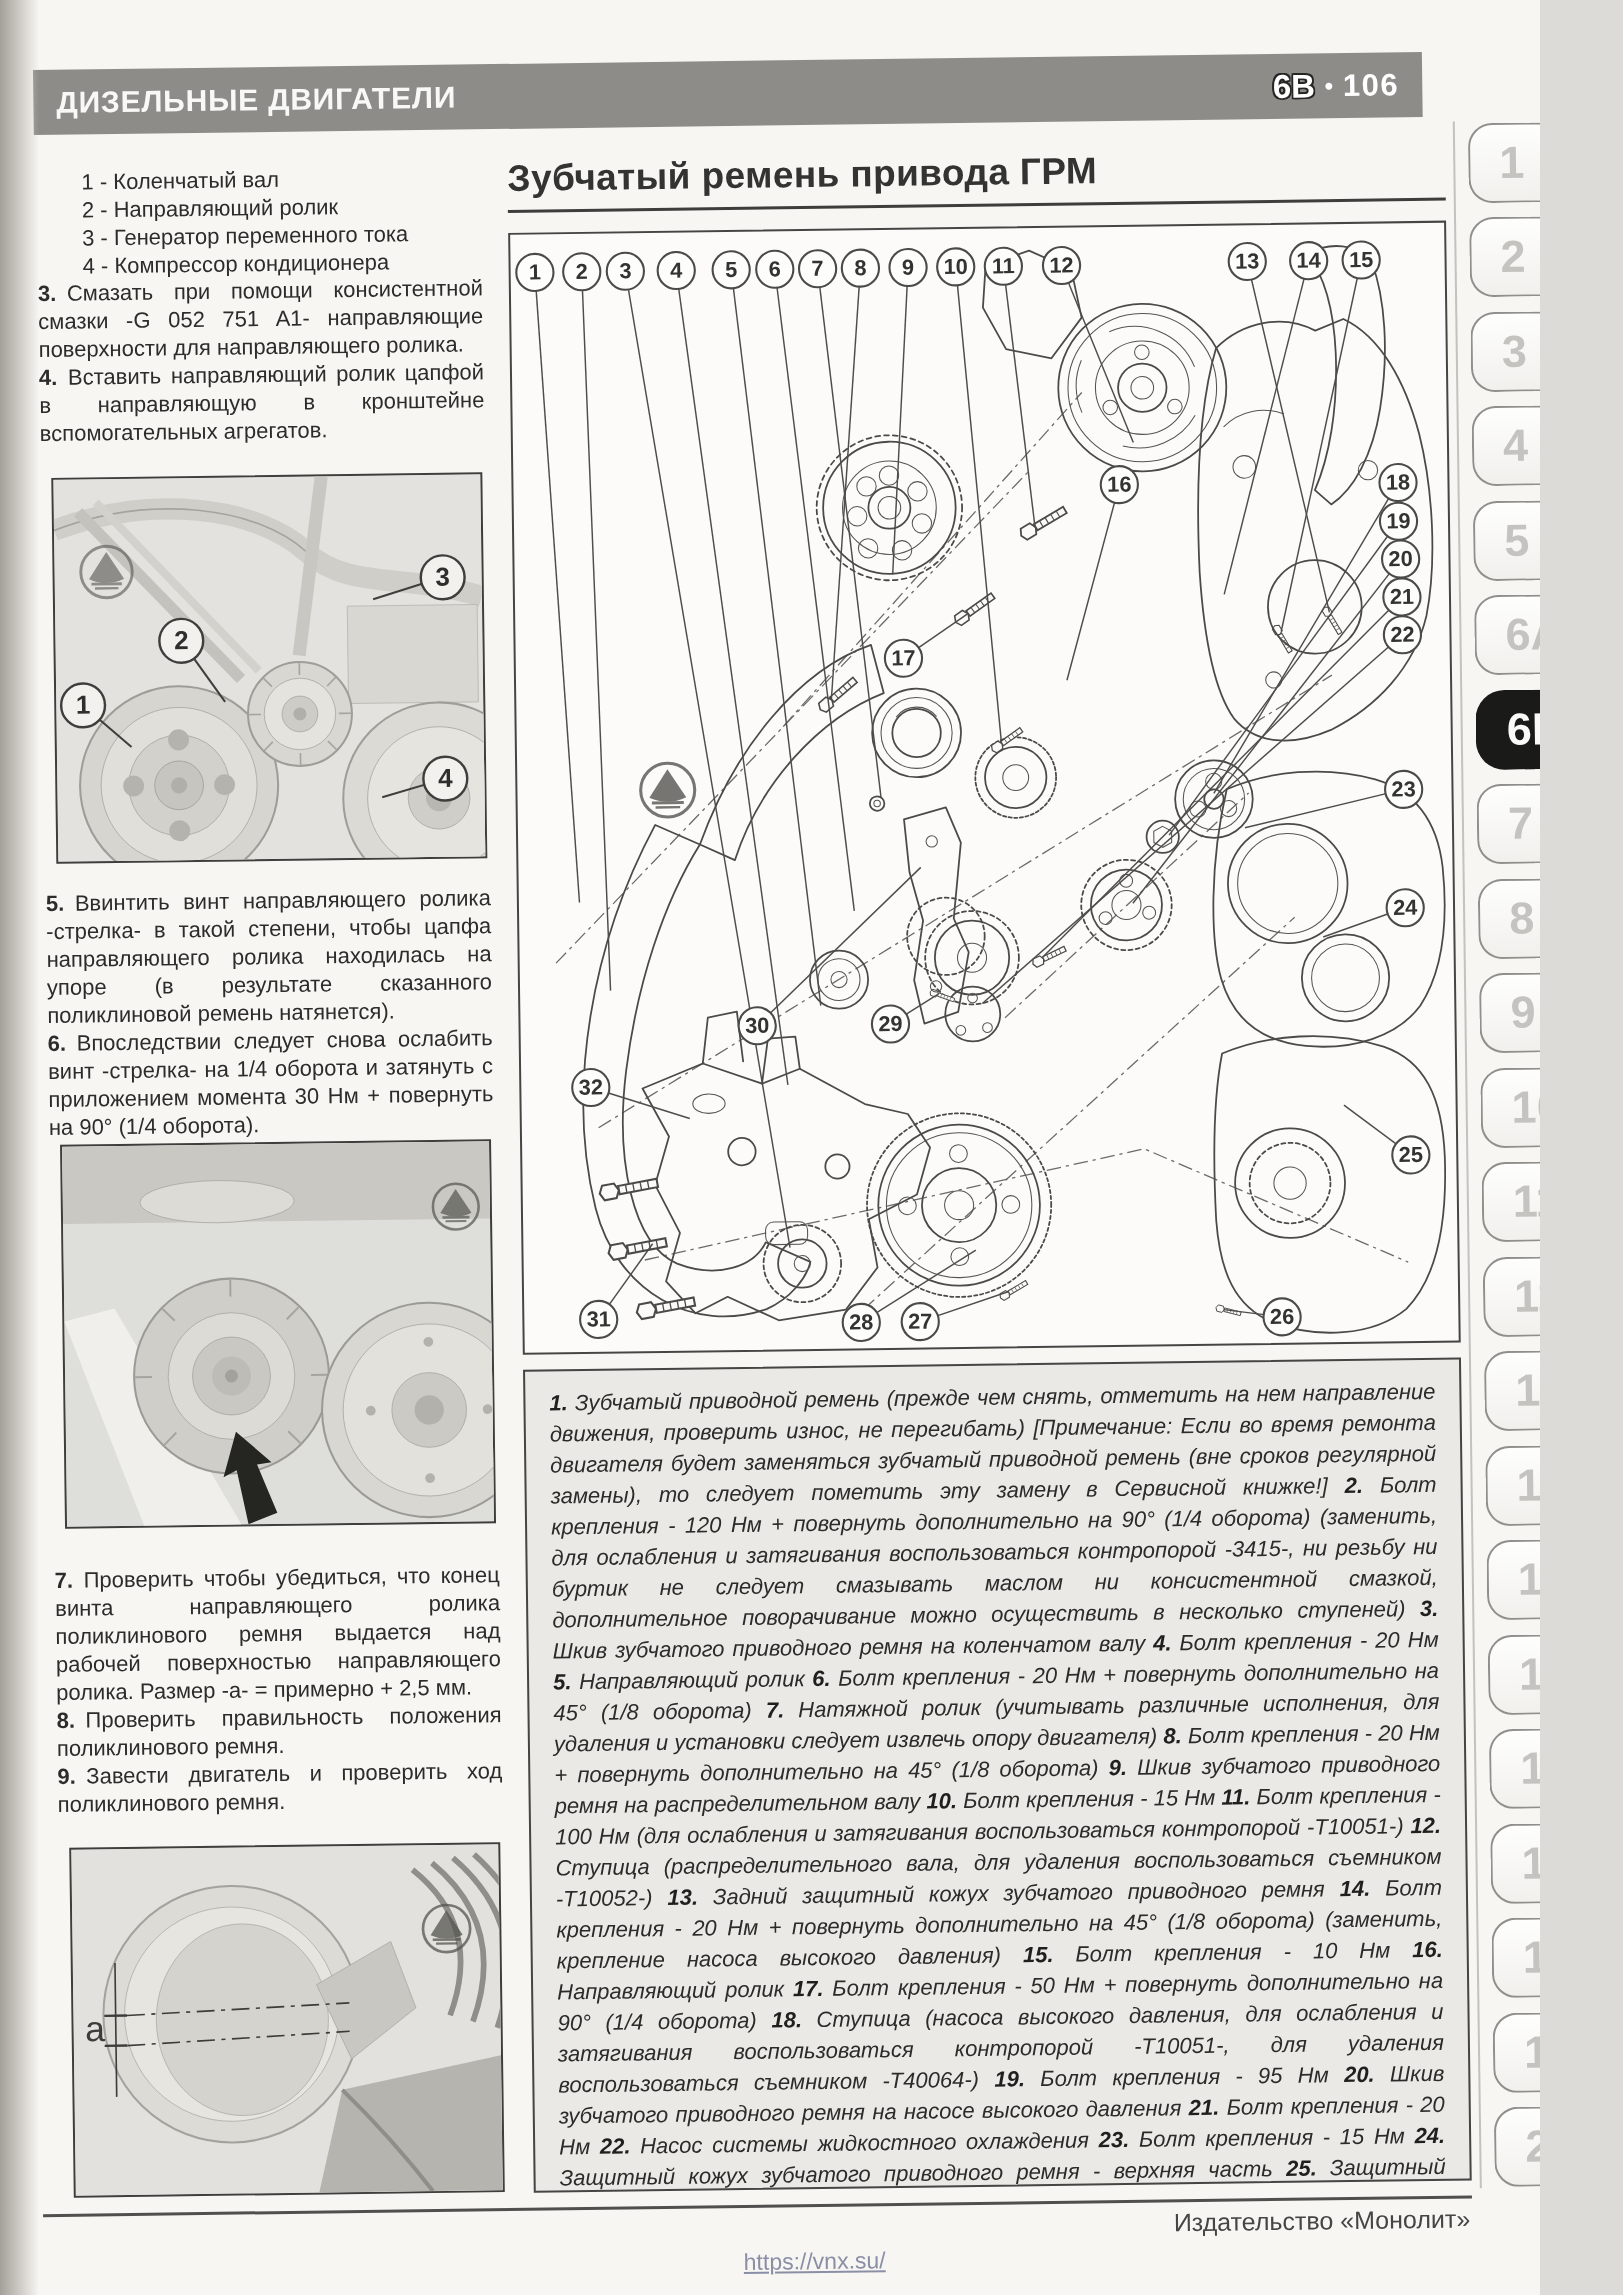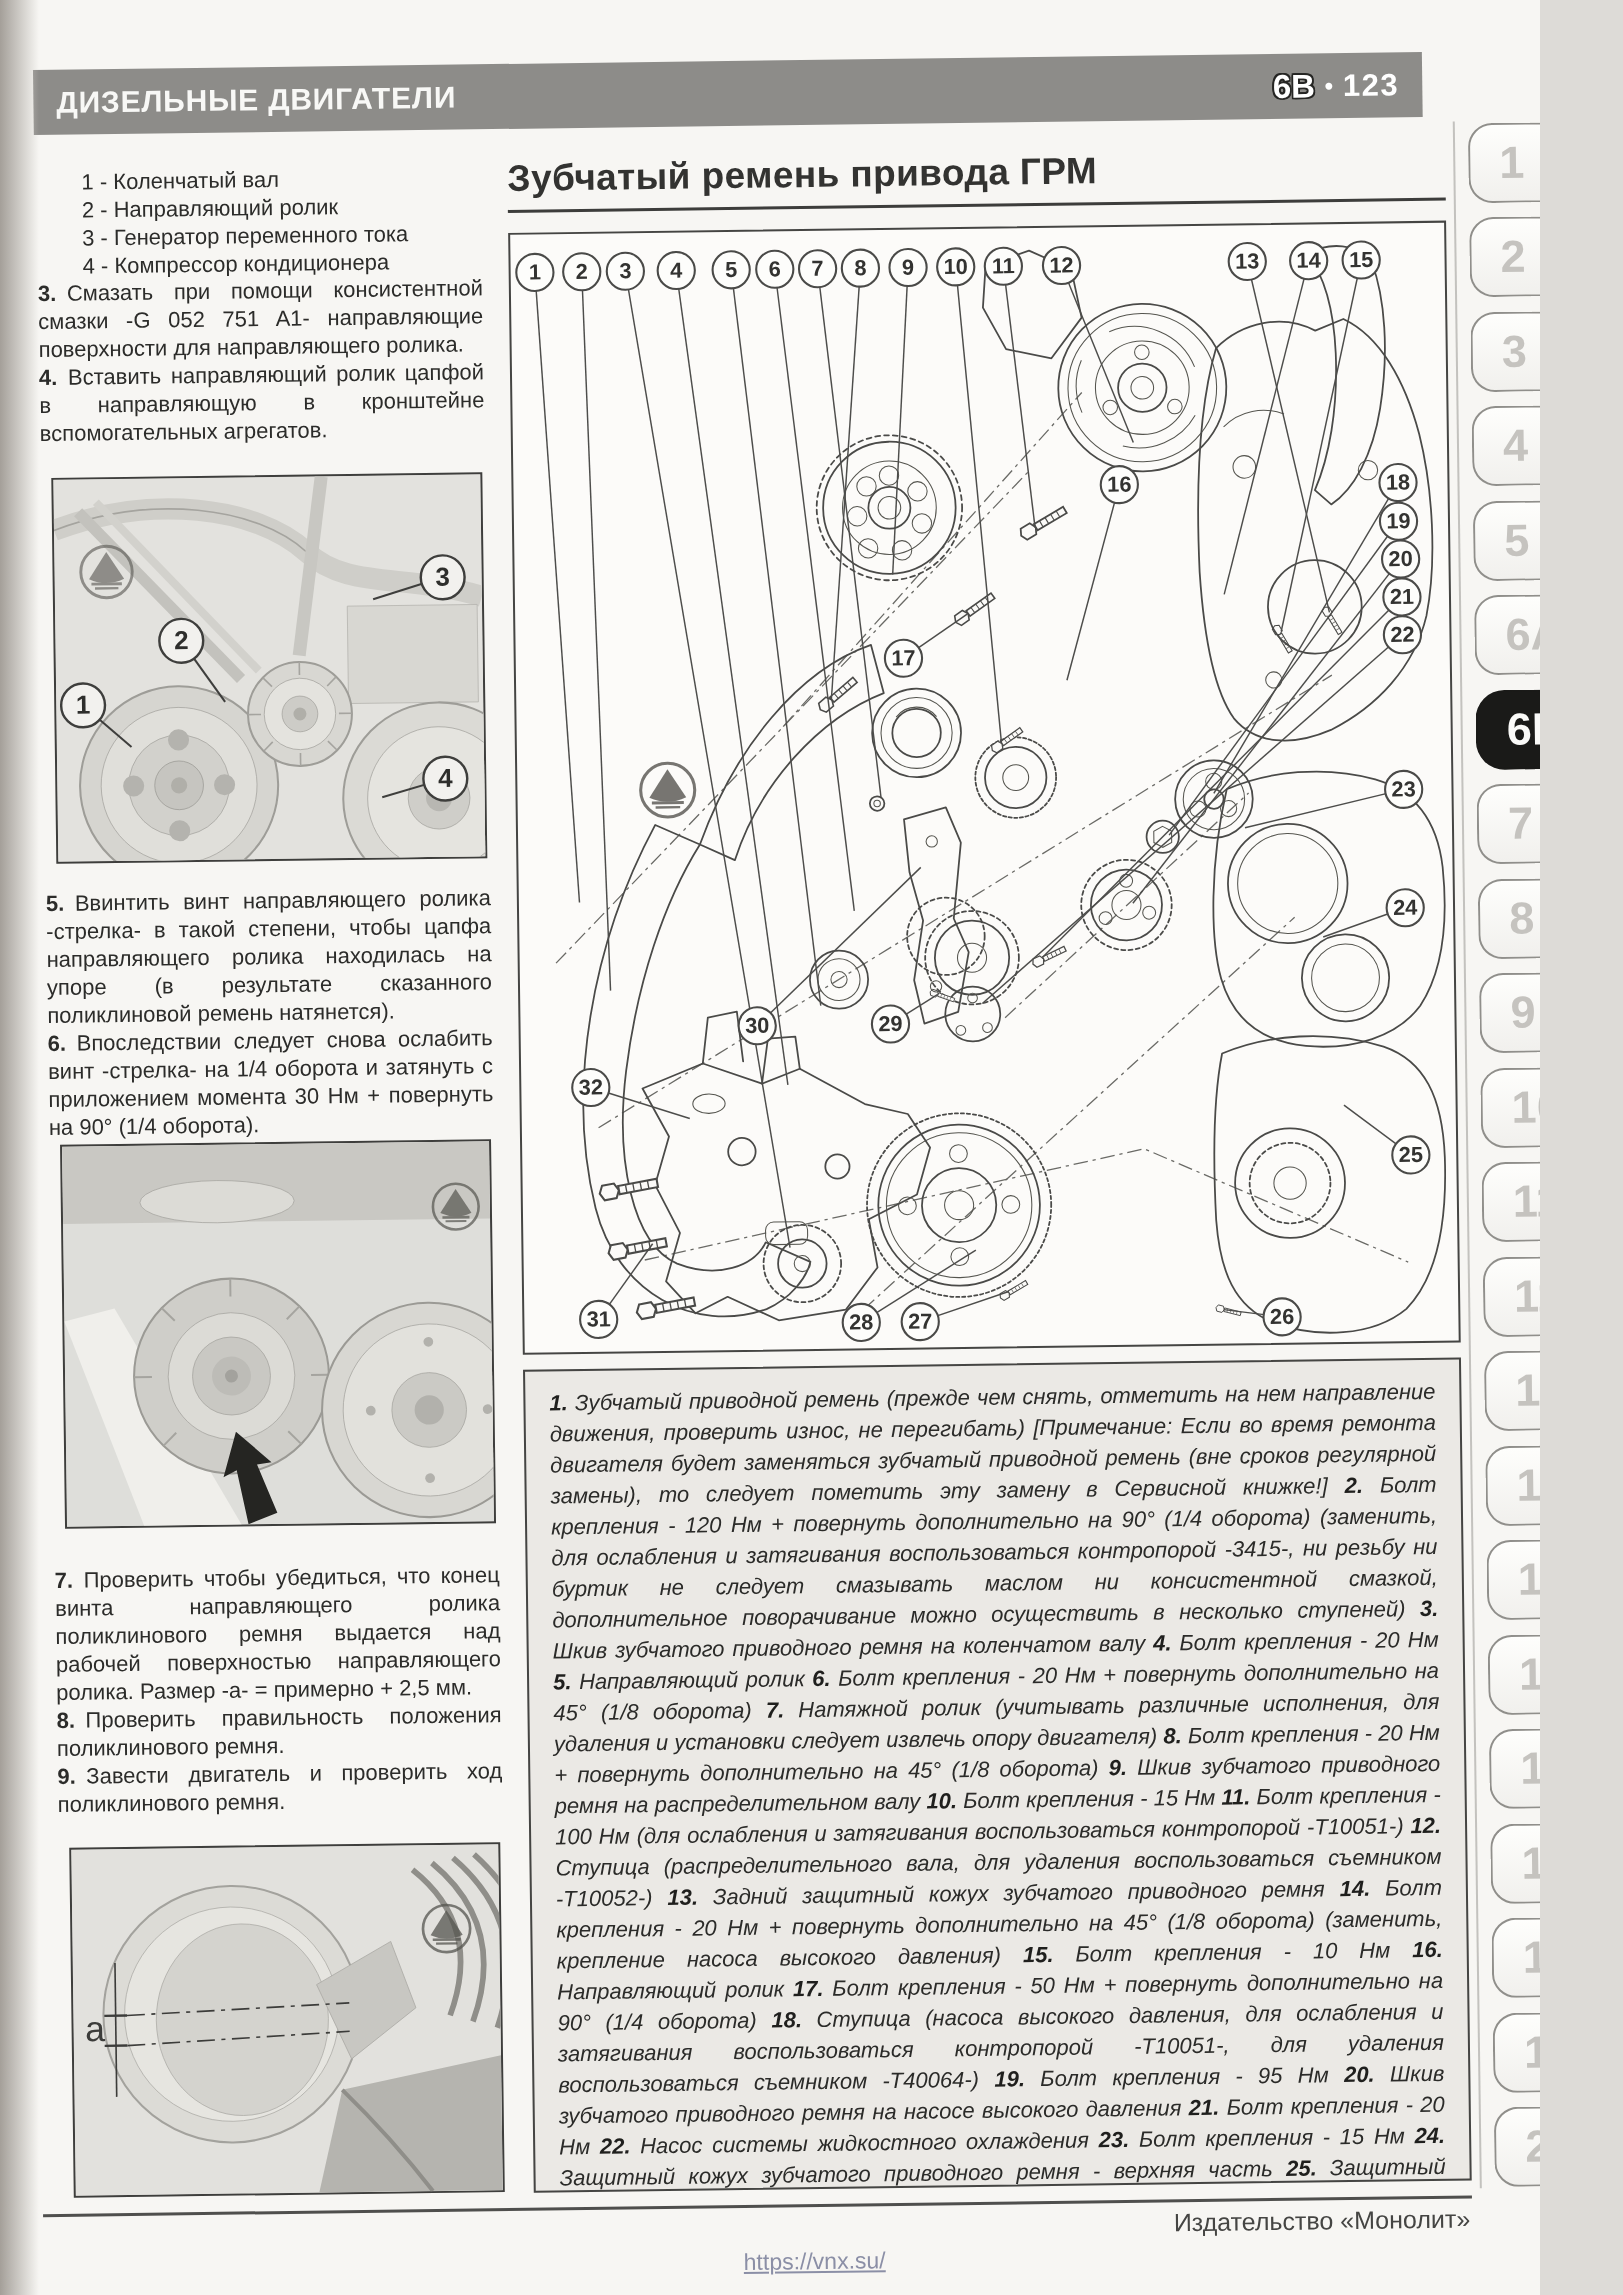--- a/index.html
+++ b/index.html
@@ -80,21 +80,21 @@
 <div id="page">
   <div id="edge-left"></div>
 
   <div id="sheet">
 
     <div id="header-bar">
       <span id="header-title">ДИЗЕЛЬНЫЕ ДВИГАТЕЛИ</span>
       <span id="header-page">
         <span class="tabnum">6B</span>
         <span class="bullet">•</span>
-        <span class="pnum">123</span>
+        <span class="pnum">106</span>
       </span>
     </div>
 
     <div id="page-fold"></div>
     <div id="sidebar">
         <div class="tab" style="top: 0px;">
           <span>1</span>
         </div>
         <div class="tab" style="top: 94px;">
           <span>2</span>

